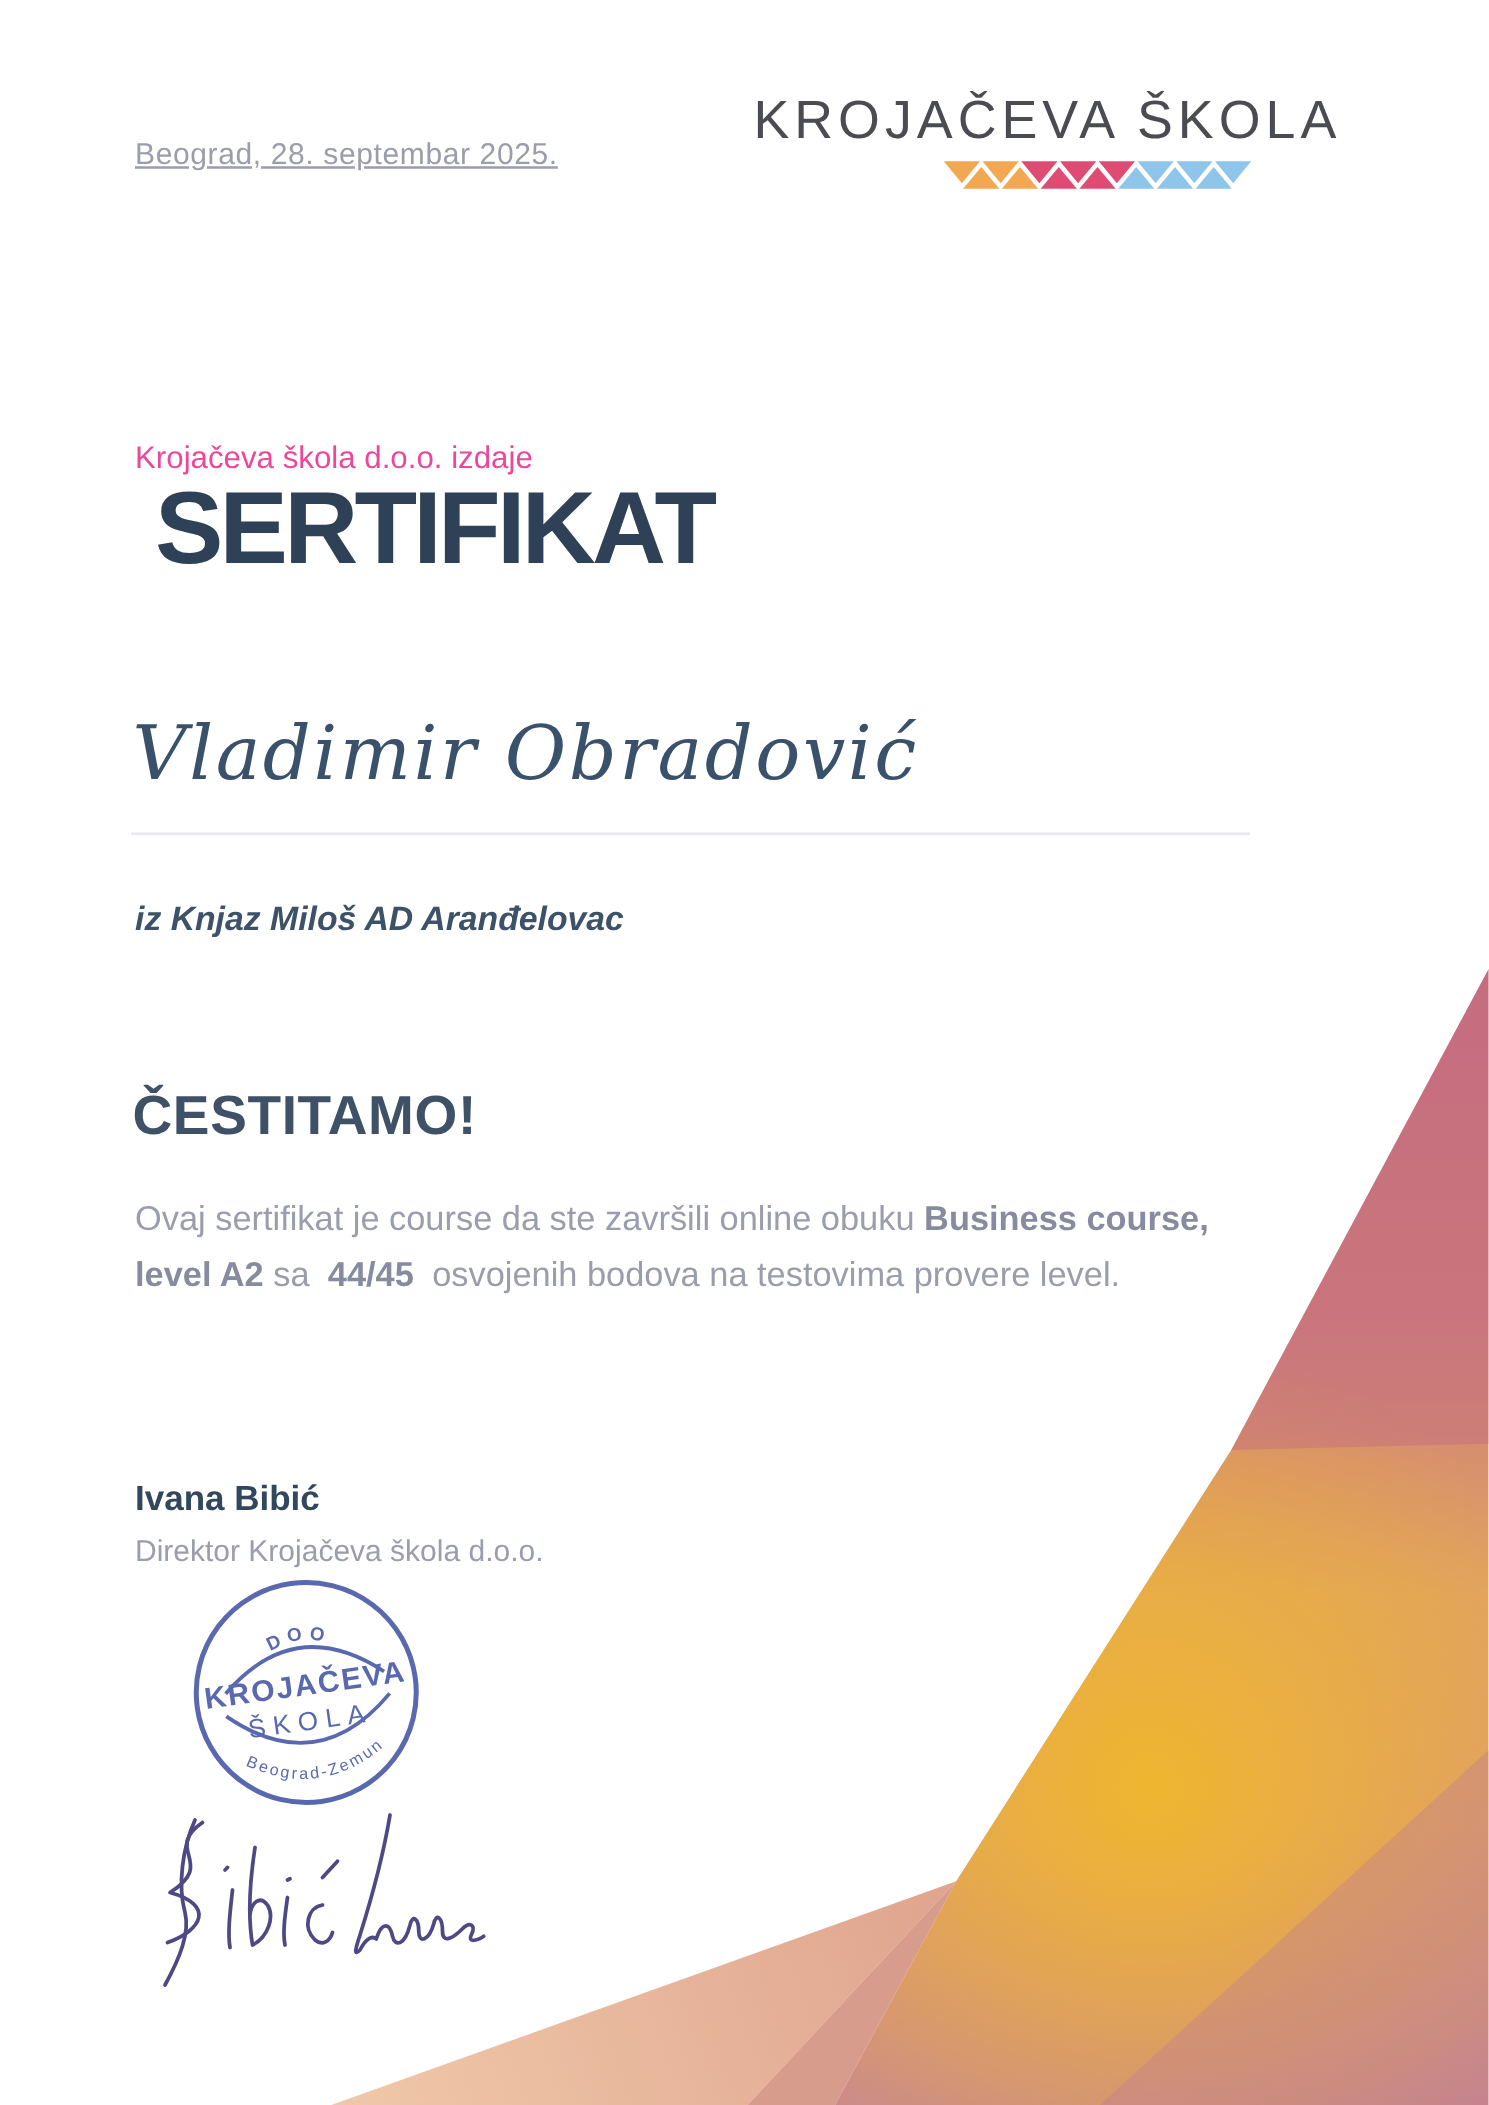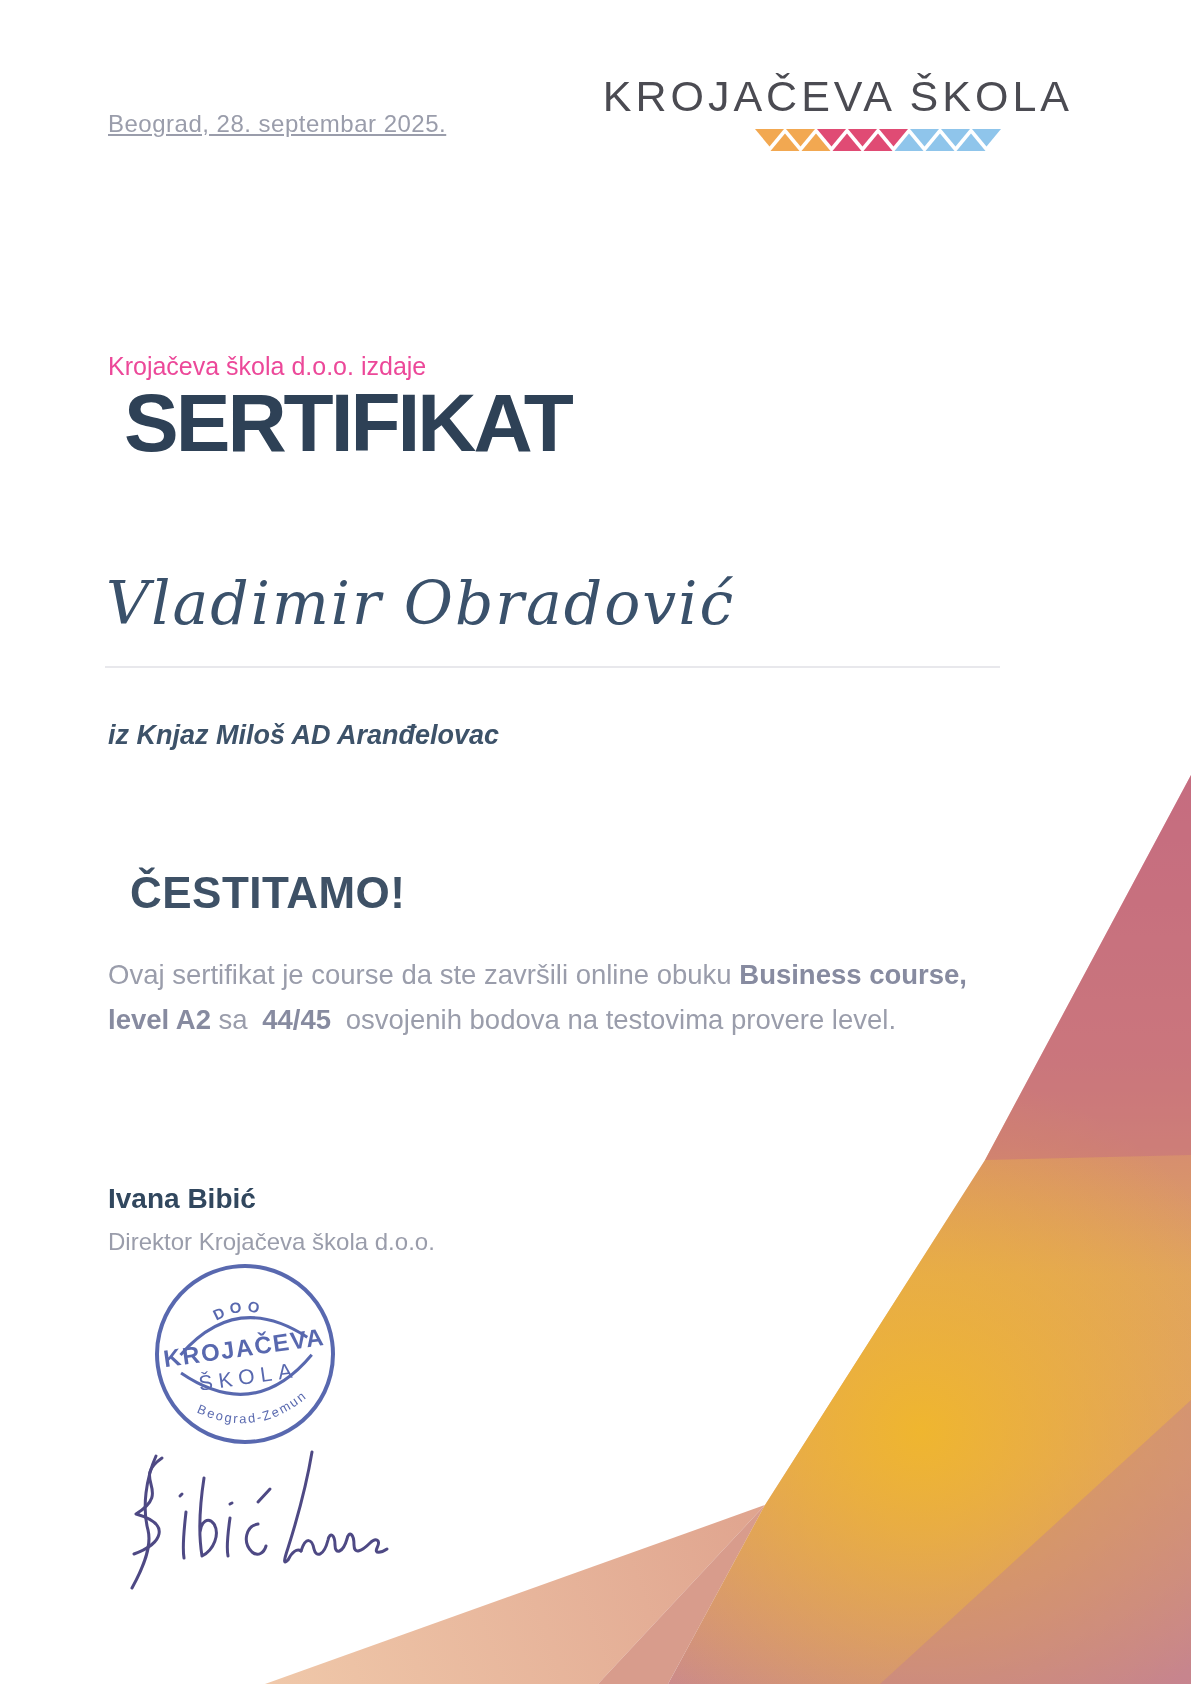--- a/index.html
+++ b/index.html
@@ -55,21 +55,20 @@
     position:absolute;left:108px;top:700px;
     font-size:27px;font-style:italic;font-weight:600;
     color:#3d5269;
     margin-top:20px;
   }
 
   .congrats-heading{
     position:absolute;left:106px;top:868px;
     font-size:44px;font-weight:600;letter-spacing:.5px;
     color:var(--heading-navy,#3e5166);
-    margin-left:24px;
   }
   .congrats-body{
     position:absolute;left:108px;top:952px;width:980px;
     font-size:27.5px;line-height:45px;font-weight:400;
     color:var(--text-gray,#9a9dab);
   }
   .congrats-body b{color:#878ba0;font-weight:700;}
   .congrats-body .score{margin:0 7px;}
 
   .signer-name{

